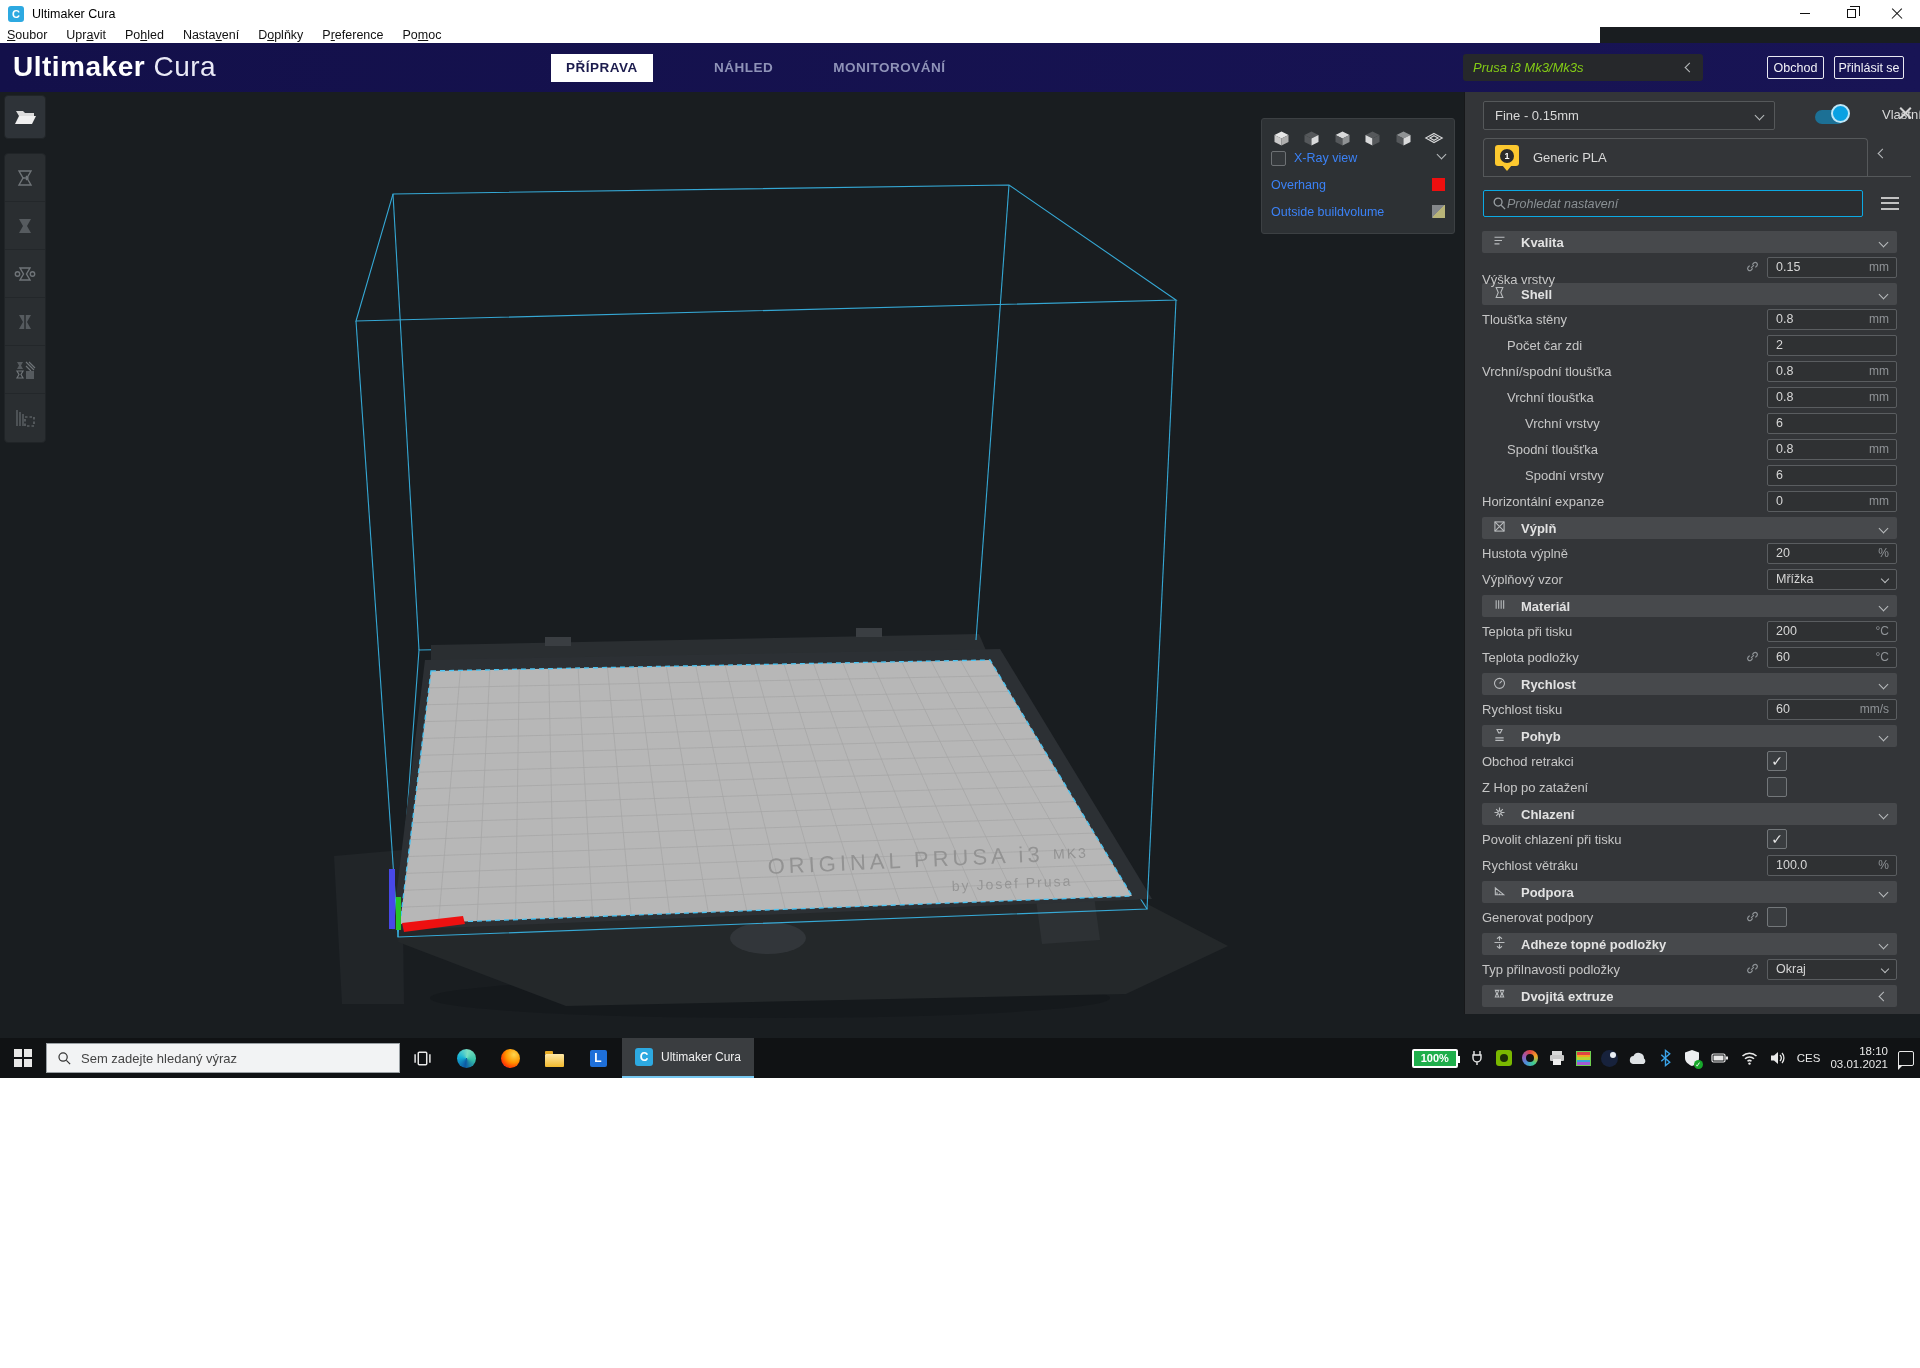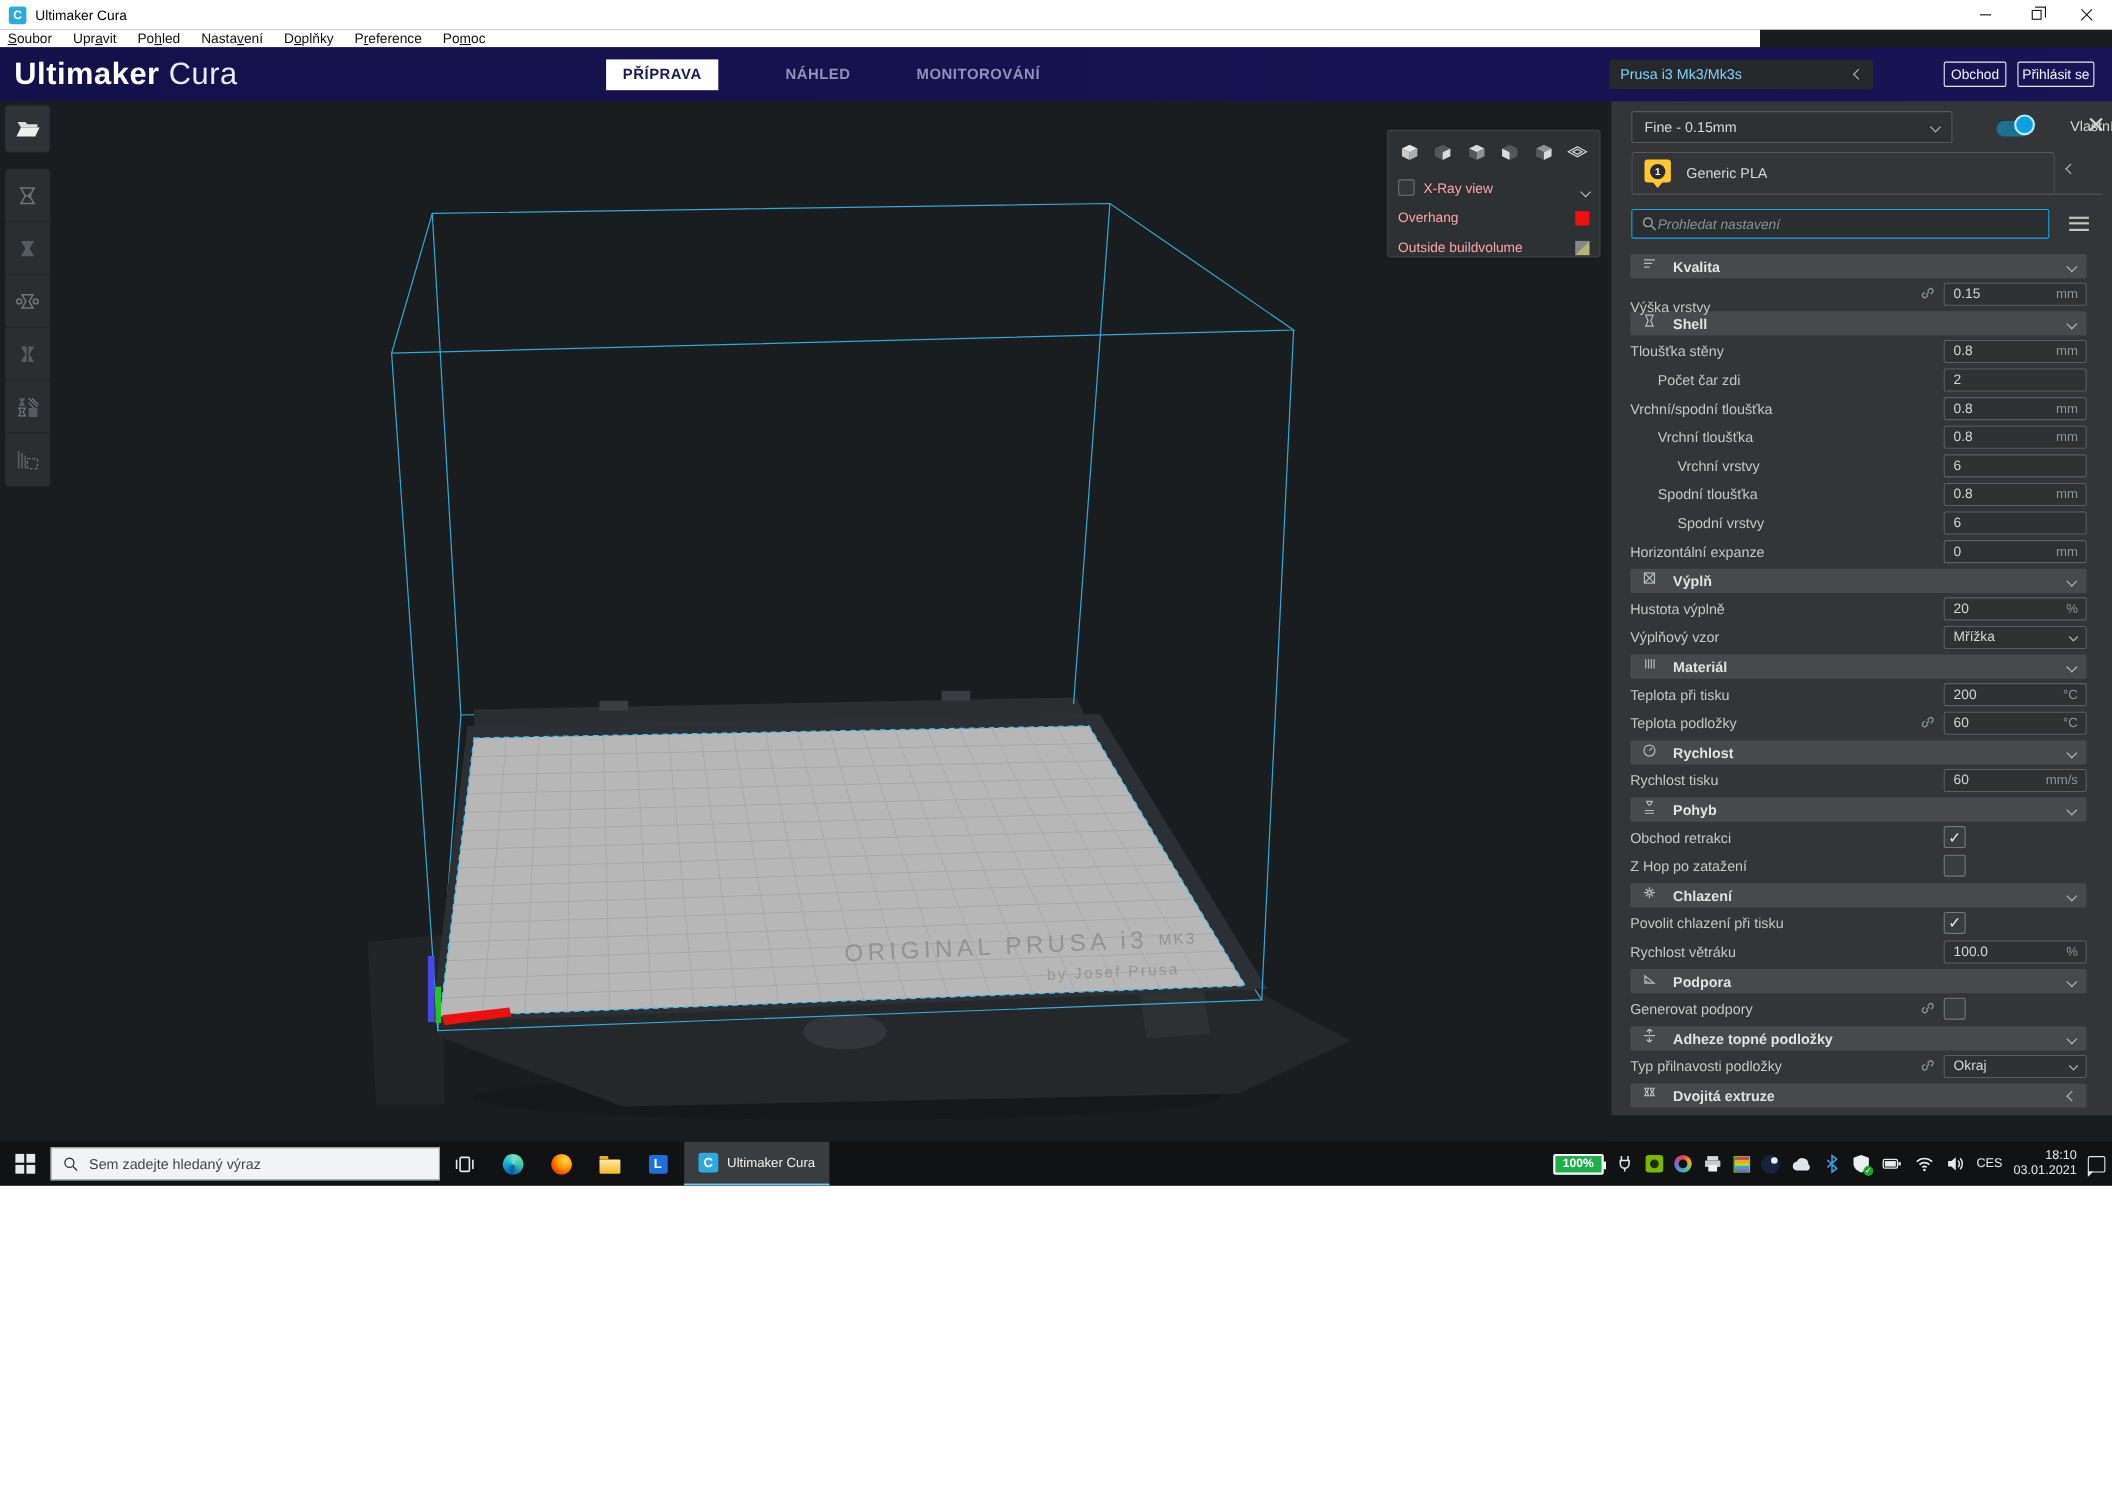--- a/index.html
+++ b/index.html
@@ -27,42 +27,42 @@
   
   .appheader{position:absolute;left:0;top:43px;width:1920px;height:49px;background:linear-gradient(90deg,#13104a,#181455);}
   .logo{position:absolute;left:13px;top:8px;font-size:28px;color:#fff;letter-spacing:.5px;}
   .logo b{font-weight:700;}
   .logo span{font-weight:300;color:#e9e9f6;}
   .stage-tabs{position:absolute;left:551px;top:0;height:49px;display:flex;align-items:center;}
   .tab-active{width:102px;height:28px;background:#fff;color:#1b1b4d;font-weight:700;font-size:13.5px;display:flex;align-items:center;justify-content:center;letter-spacing:.5px;}
   .tab{color:#8f93b8;font-weight:700;font-size:13.5px;letter-spacing:.5px;}
   .tab.nahled{margin-left:61px;}
   .tab.monitor{margin-left:60px;}
-  .printer-btn{position:absolute;left:1463px;top:11px;width:240px;height:27px;background:#26282b;border-radius:3px;display:flex;align-items:center;color:#7dd3fc;font-size:13px;padding:0 10px;}
+  .printer-btn{position:absolute;left:1463px;top:11px;width:240px;height:27px;background:#26282b;border-radius:3px;display:flex;align-items:center;color:#84cc16;font-size:13px;padding:0 10px;font-style:italic;}
   .printer-btn .chev{margin-left:auto;}
   .hdr-btn{position:absolute;top:13px;height:23px;border:1px solid #e9e9f2;border-radius:2px;color:#f2f2f7;font-size:12.5px;display:flex;align-items:center;justify-content:center;background:transparent;}
   .btn-market{left:1767px;width:57px;}
   .btn-signin{left:1834px;width:70px;}
 
   
   .chev{display:inline-block;width:7px;height:7px;border-right:1.6px solid #b9bcbe;border-bottom:1.6px solid #b9bcbe;transform:rotate(45deg);}
   .chev.left{transform:rotate(135deg);}
   .chev.small{width:6px;height:6px;}
 
   
   .viewport{position:absolute;left:0;top:92px;width:1464px;height:946px;background:#191d20;overflow:hidden;}
   .open-btn{position:absolute;left:4px;top:3px;width:42px;height:44px;background:#2e3338;border:1px solid #202427;border-radius:4px;display:flex;align-items:center;justify-content:center;}
   .tool-col{position:absolute;left:4px;top:61px;width:42px;background:#2a2e31;border:1px solid #202427;border-radius:4px;}
   .tool-btn{width:100%;height:48px;display:flex;align-items:center;justify-content:center;border-bottom:1px solid #23272a;}
   .tool-btn:last-child{border-bottom:none;}
 
   
   .viewpanel{position:absolute;left:1261px;top:26px;width:194px;height:116px;background:#2d3134;border:1px solid #3c4043;border-radius:3px;padding:6px 9px 4px 9px;}
   .vp-icons{display:flex;justify-content:space-between;align-items:center;height:26px;}
-  .vp-row{display:flex;align-items:flex-end;height:27px;font-size:12.5px;color:#fca5a5;}
+  .vp-row{display:flex;align-items:flex-start;height:27px;font-size:12.5px;color:#3b82f6;}
   .vp-check{width:15px;height:15px;background:#34383b;border:1px solid #6d7174;border-radius:2px;margin-right:8px;}
   .vp-row .chev{margin-left:auto;}
   .swatch{width:13px;height:13px;margin-left:auto;}
   .swatch-red{background:#ee0f0f;}
   .swatch-out{background:linear-gradient(135deg,#84878a 50%,#b8b478 50%);}
 
   
   .settings{position:absolute;left:1464px;top:92px;width:456px;height:922px;background:#333538;border-left:1px solid #17181a;}
   .profile-box{position:absolute;left:18px;top:9px;width:292px;height:29px;border:1px solid #55585a;border-radius:2px;background:#2e3033;display:flex;align-items:center;padding:0 11px;font-size:13px;color:#d8d8d8;}
   .profile-box .chev{margin-left:auto;}

